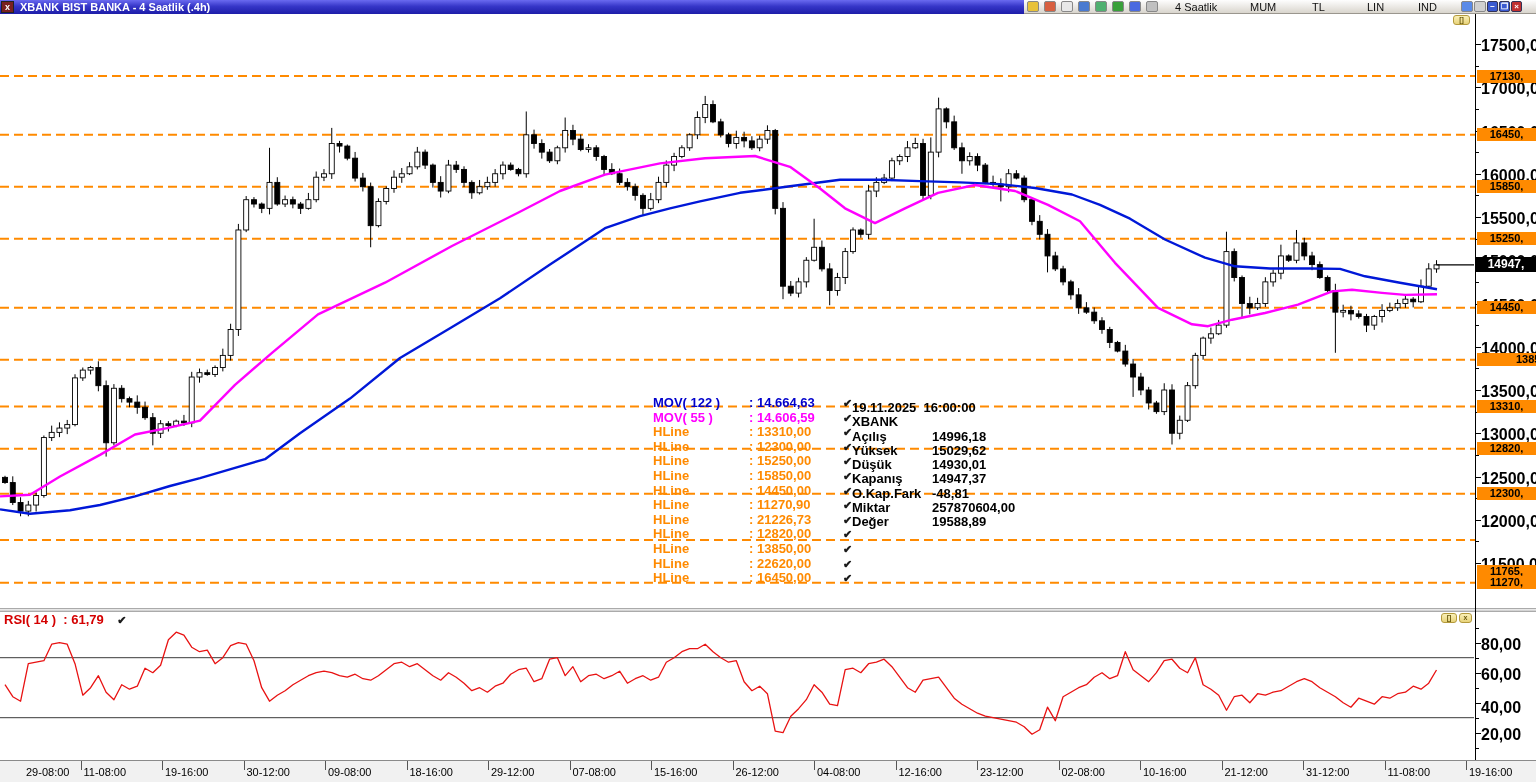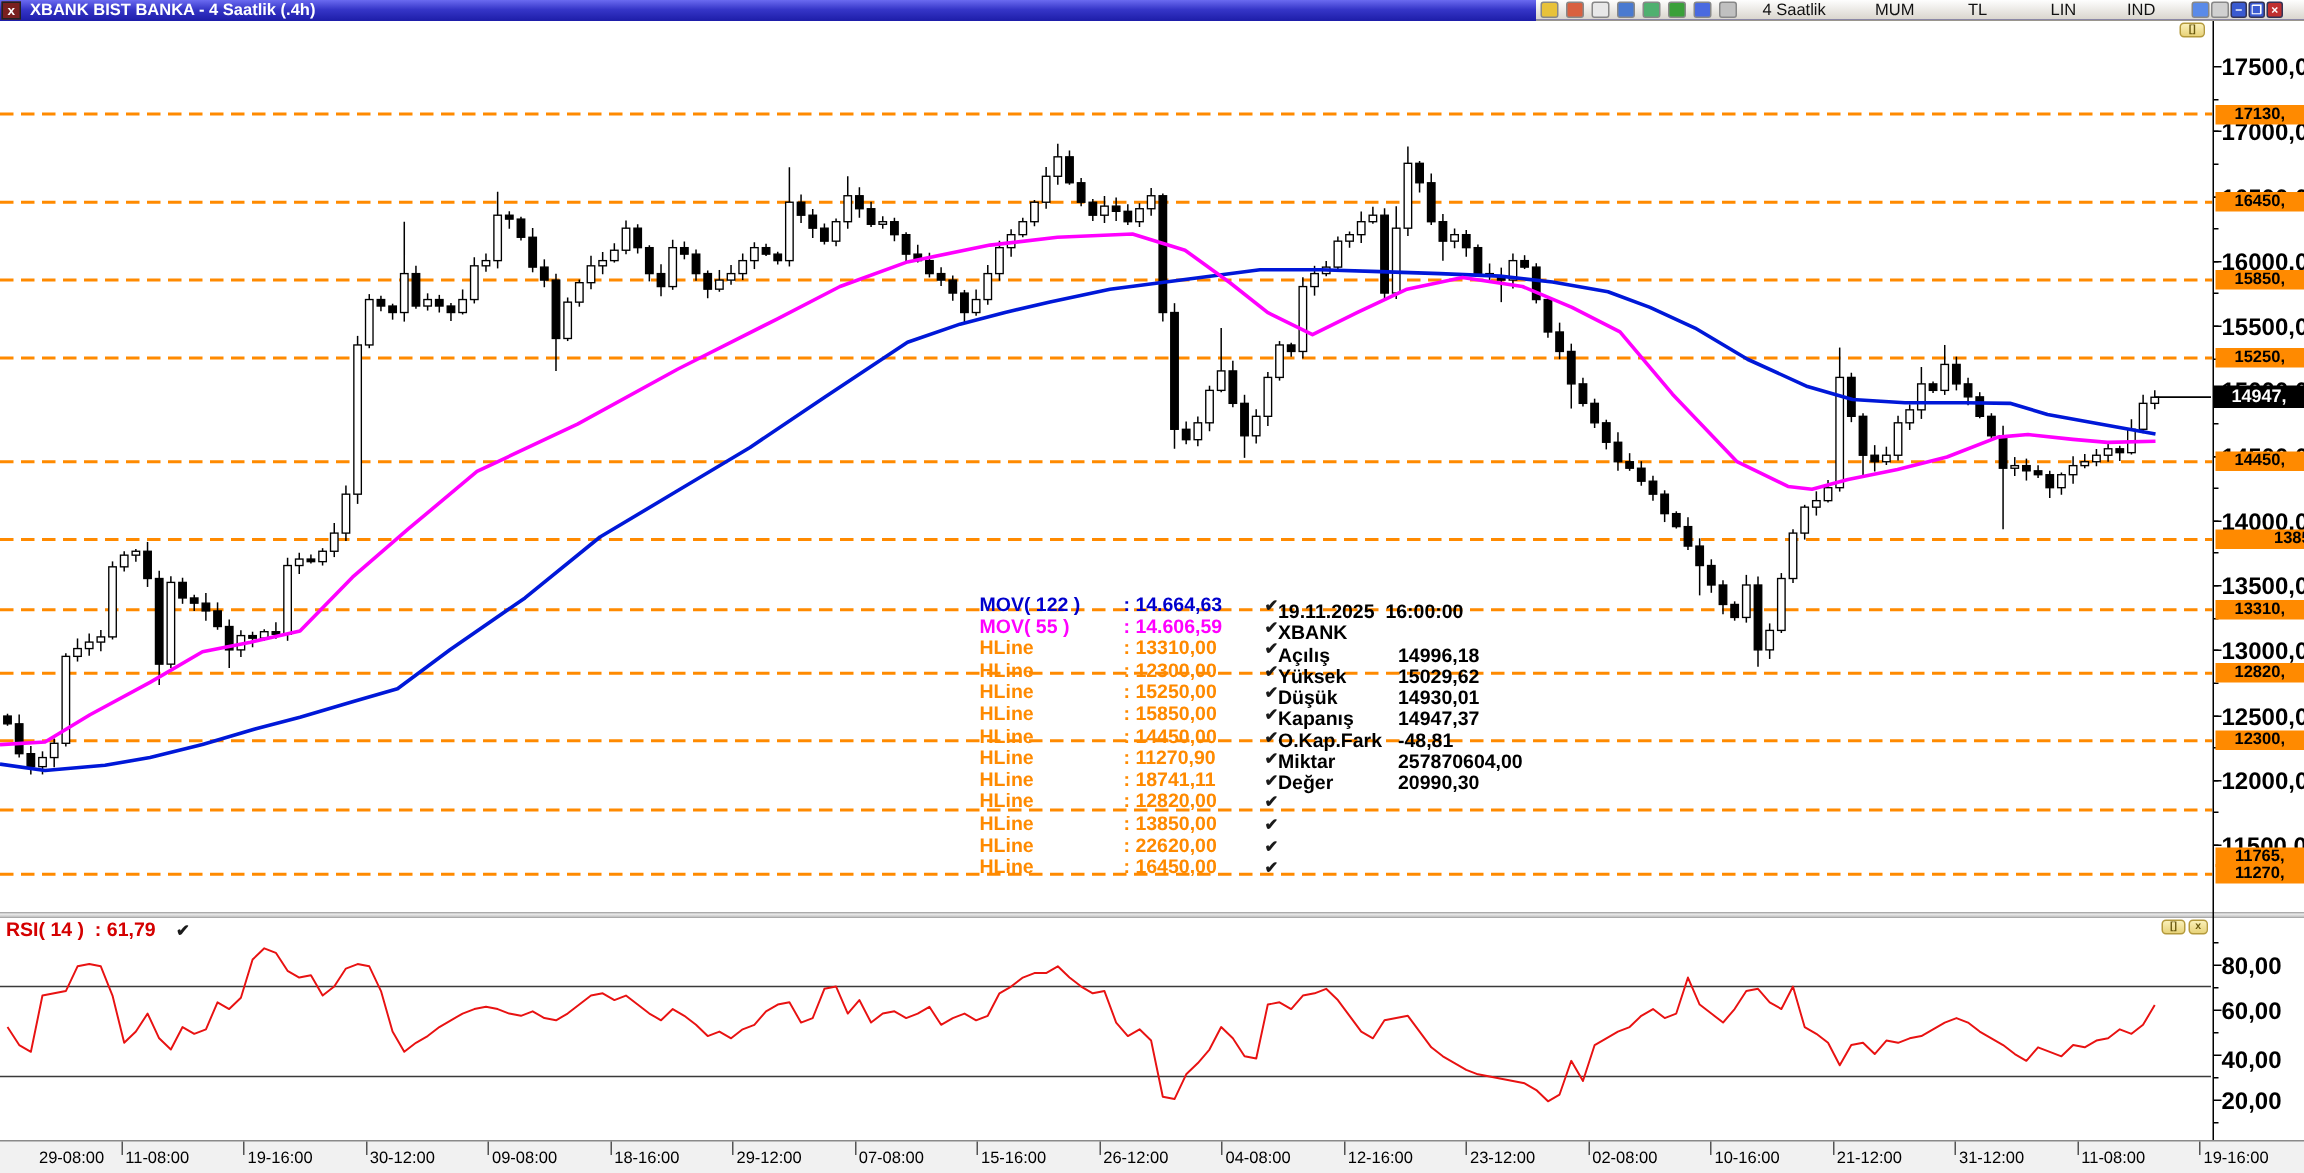--- a/index.html
+++ b/index.html
@@ -486,40 +486,40 @@
 
   <div id="legend">
       <div class="lg-row" style="color: rgb(0, 0, 204);"><span class="lg-name">MOV( 122 )</span><span class="lg-val">: 14.664,63</span><span class="lg-chk">✔</span></div>
       <div class="lg-row" style="color: rgb(255, 0, 255);"><span class="lg-name">MOV( 55 )</span><span class="lg-val">: 14.606,59</span><span class="lg-chk">✔</span></div>
       <div class="lg-row" style="color: rgb(255, 138, 0);"><span class="lg-name">HLine</span><span class="lg-val">: 13310,00</span><span class="lg-chk">✔</span></div>
       <div class="lg-row" style="color: rgb(255, 138, 0);"><span class="lg-name">HLine</span><span class="lg-val">: 12300,00</span><span class="lg-chk">✔</span></div>
       <div class="lg-row" style="color: rgb(255, 138, 0);"><span class="lg-name">HLine</span><span class="lg-val">: 15250,00</span><span class="lg-chk">✔</span></div>
       <div class="lg-row" style="color: rgb(255, 138, 0);"><span class="lg-name">HLine</span><span class="lg-val">: 15850,00</span><span class="lg-chk">✔</span></div>
       <div class="lg-row" style="color: rgb(255, 138, 0);"><span class="lg-name">HLine</span><span class="lg-val">: 14450,00</span><span class="lg-chk">✔</span></div>
       <div class="lg-row" style="color: rgb(255, 138, 0);"><span class="lg-name">HLine</span><span class="lg-val">: 11270,90</span><span class="lg-chk">✔</span></div>
-      <div class="lg-row" style="color: rgb(255, 138, 0);"><span class="lg-name">HLine</span><span class="lg-val">: 18741,11</span><span class="lg-chk">✔</span></div>
+      <div class="lg-row" style="color: rgb(255, 138, 0);"><span class="lg-name">HLine</span><span class="lg-val">: 21226,73</span><span class="lg-chk">✔</span></div>
       <div class="lg-row" style="color: rgb(255, 138, 0);"><span class="lg-name">HLine</span><span class="lg-val">: 12820,00</span><span class="lg-chk">✔</span></div>
       <div class="lg-row" style="color: rgb(255, 138, 0);"><span class="lg-name">HLine</span><span class="lg-val">: 13850,00</span><span class="lg-chk">✔</span></div>
       <div class="lg-row" style="color: rgb(255, 138, 0);"><span class="lg-name">HLine</span><span class="lg-val">: 22620,00</span><span class="lg-chk">✔</span></div>
       <div class="lg-row" style="color: rgb(255, 138, 0);"><span class="lg-name">HLine</span><span class="lg-val">: 16450,00</span><span class="lg-chk">✔</span></div>
     </div>
 
   <div id="info">
     <div class="inf-row">
       <span>19.11.2025</span>&nbsp;&nbsp;<span>16:00:00</span>
     </div>
     <div class="inf-row">XBANK</div>
     <div id="info-rows">
         <div class="inf-row"><span class="inf-lbl">Açılış</span><span>14996,18</span></div>
         <div class="inf-row"><span class="inf-lbl">Yüksek</span><span>15029,62</span></div>
         <div class="inf-row"><span class="inf-lbl">Düşük</span><span>14930,01</span></div>
         <div class="inf-row"><span class="inf-lbl">Kapanış</span><span>14947,37</span></div>
         <div class="inf-row"><span class="inf-lbl">O.Kap.Fark</span><span>-48,81</span></div>
         <div class="inf-row"><span class="inf-lbl">Miktar</span><span>257870604,00</span></div>
-        <div class="inf-row"><span class="inf-lbl">Değer</span><span>20990,30</span></div>
+        <div class="inf-row"><span class="inf-lbl">Değer</span><span>19588,89</span></div>
       </div>
   </div>
 
   <div id="separator"></div>
 
   <div id="rsi-panel">
     <svg id="rsi-svg" width="1475" height="148" viewBox="0 0 1475 148">
         <line x1="0" y1="45.7" x2="1474" y2="45.7" stroke="#3a3a3a" stroke-width="1"></line>
         <line x1="0" y1="105.7" x2="1474" y2="105.7" stroke="#3a3a3a" stroke-width="1"></line>
         <polyline points="5.0,72.7 12.8,84.7 20.6,89.2 28.3,51.7 36.1,50.2 43.9,48.7 51.7,32.2 59.5,30.7 67.2,32.2 75.0,51.7 82.8,83.2 90.6,75.7 98.4,63.7 106.1,80.2 113.9,87.7 121.7,72.7 129.5,77.2 137.3,74.2 145.0,56.2 152.8,60.7 160.6,53.2 168.4,27.7 176.2,20.2 183.9,23.2 191.7,35.2 199.5,39.7 207.3,38.2 215.1,51.7 222.8,45.7 230.6,33.7 238.4,30.7 246.2,32.2 254.0,48.7 261.7,75.7 269.5,89.2 277.3,83.2 285.1,78.7 292.9,72.7 300.6,68.2 308.4,63.7 316.2,60.7 324.0,59.2 331.8,60.7 339.5,63.7 347.3,65.2 355.1,62.2 362.9,66.7 370.7,68.2 378.4,63.7 386.2,57.7 394.0,51.7 401.8,50.2 409.6,54.7 417.3,51.7 425.1,57.7 432.9,63.7 440.7,68.2 448.5,60.7 456.2,65.2 464.0,71.2 471.8,78.7 479.6,75.7 487.4,80.2 495.1,74.2 502.9,71.2 510.7,62.2 518.5,57.7 526.3,56.2 534.0,69.7 541.8,66.7 549.6,47.2 557.4,45.7 565.2,63.7 572.9,54.7 580.7,69.7 588.5,63.7 596.3,62.2 604.1,66.7 611.8,63.7 619.6,59.2 627.4,71.2 635.2,66.7 643.0,63.7 650.7,68.2 658.5,65.2 666.3,50.2 674.1,45.7 681.9,39.7 689.6,36.7 697.4,36.7 705.2,32.2 713.0,39.7 720.8,45.7 728.5,50.2 736.3,48.7 744.1,69.7 751.9,78.7 759.7,74.2 767.4,81.7 775.2,119.2 783.0,120.7 790.8,104.2 798.6,96.7 806.3,87.7 814.1,72.7 821.9,80.2 829.7,92.2 837.5,93.7 845.2,57.7 853.0,56.2 860.8,60.7 868.6,51.7 876.4,50.2 884.1,47.2 891.9,54.7 899.7,65.2 907.5,75.7 915.3,80.2 923.0,68.2 930.8,66.7 938.6,65.2 946.4,75.7 954.2,86.2 961.9,92.2 969.7,96.7 977.5,101.2 985.3,104.2 993.1,105.7 1000.8,107.2 1008.6,108.7 1016.4,110.2 1024.2,114.7 1032.0,122.2 1039.7,117.7 1047.5,95.2 1055.3,108.7 1063.1,84.7 1070.9,80.2 1078.6,75.7 1086.4,72.7 1094.2,65.2 1102.0,60.7 1109.8,66.7 1117.5,63.7 1125.3,39.7 1133.1,57.7 1140.9,63.7 1148.7,69.7 1156.4,60.7 1164.2,48.7 1172.0,47.2 1179.8,56.2 1187.6,60.7 1195.3,45.7 1203.1,72.7 1210.9,77.2 1218.7,83.2 1226.5,98.2 1234.2,84.7 1242.0,83.2 1249.8,90.7 1257.6,81.7 1265.4,83.2 1273.1,80.2 1280.9,78.7 1288.7,74.2 1296.5,69.7 1304.3,66.7 1312.0,69.7 1319.8,75.7 1327.6,80.2 1335.4,84.7 1343.2,90.7 1350.9,95.2 1358.7,86.2 1366.5,89.2 1374.3,92.2 1382.1,84.7 1389.8,86.2 1397.6,81.7 1405.4,80.2 1413.2,74.2 1421.0,77.2 1428.7,71.2 1436.5,58.0" fill="none" stroke="#e81212" stroke-width="1.3" stroke-linejoin="round"></polyline>

